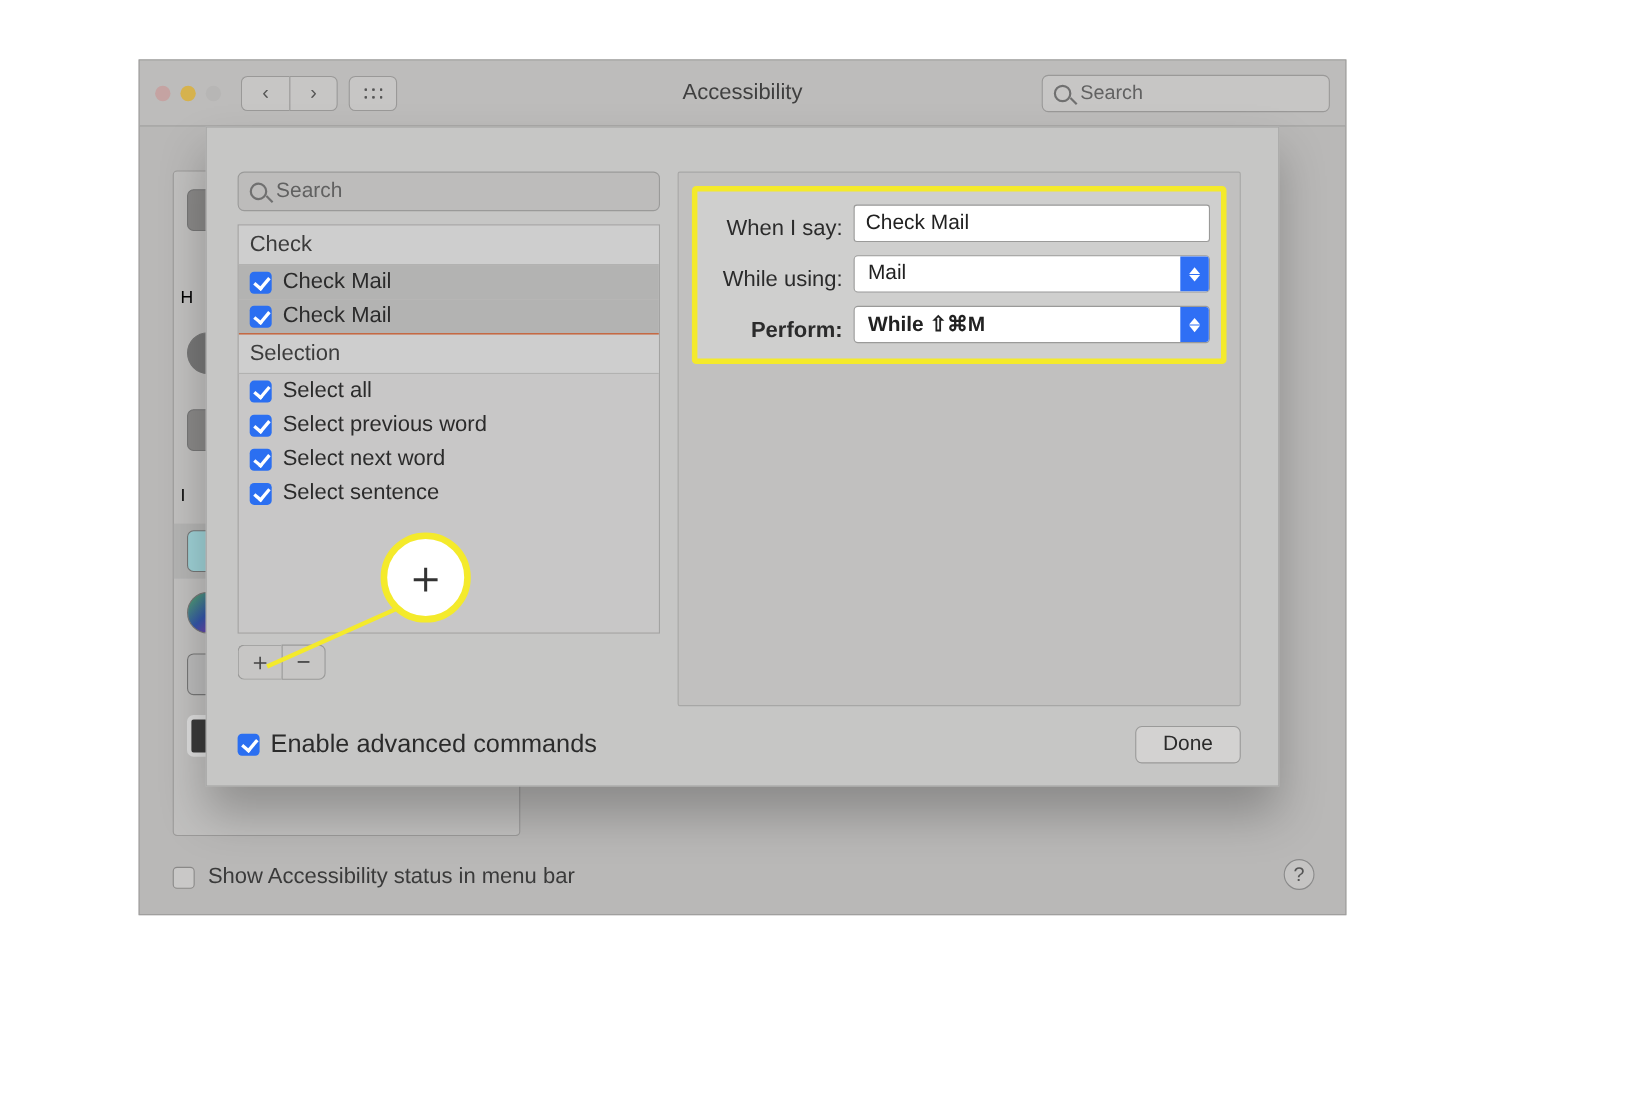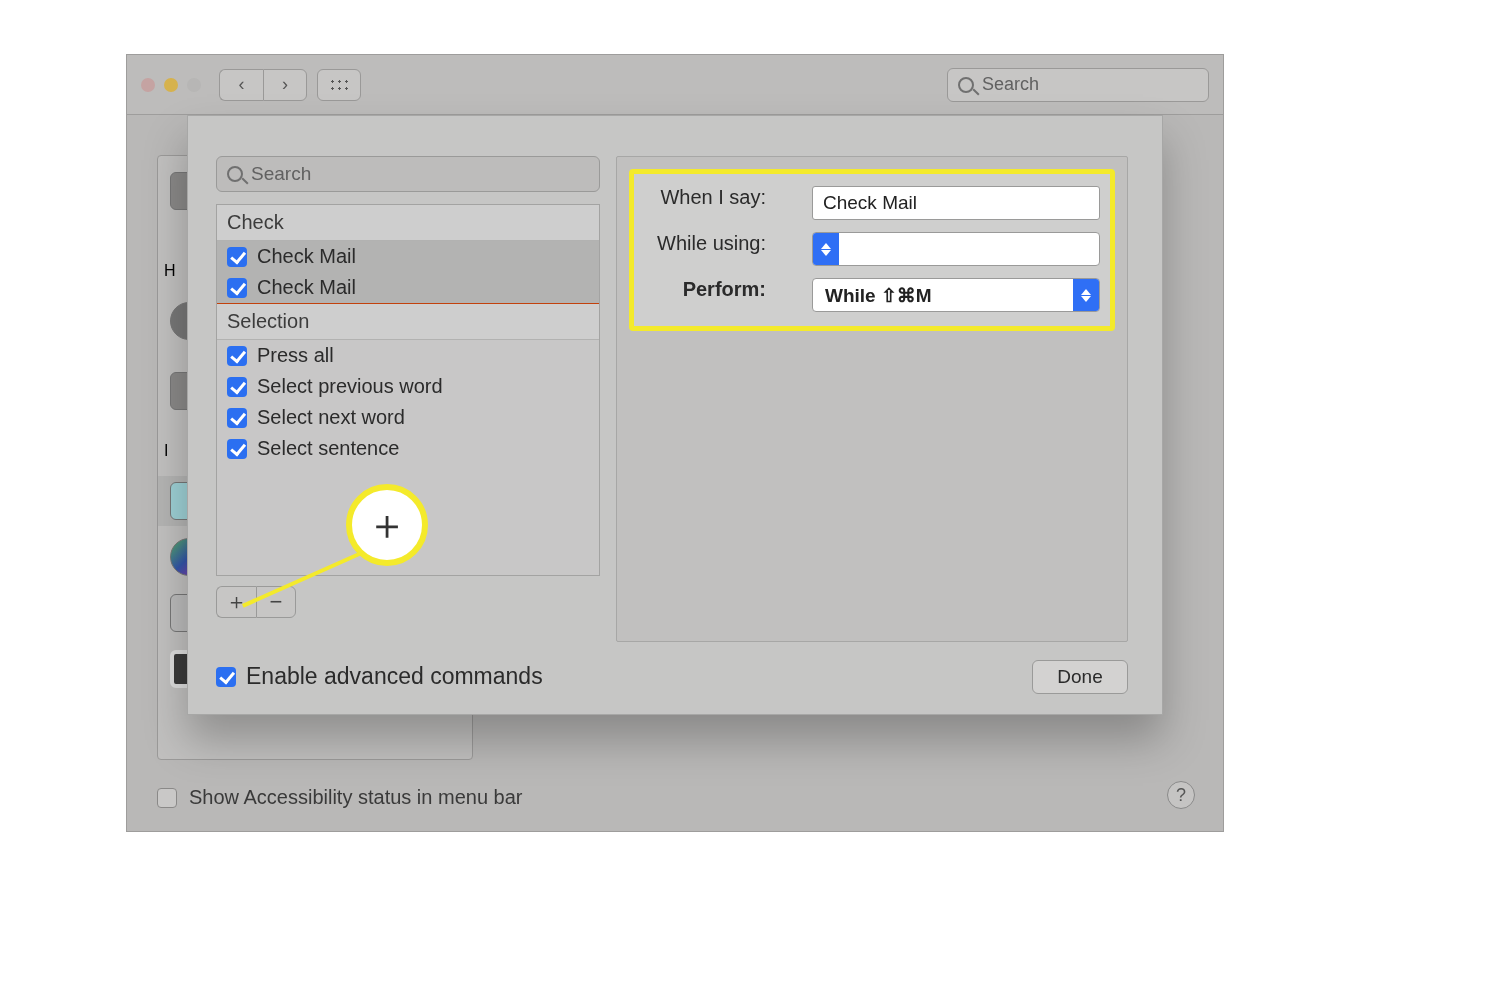--- a/index.html
+++ b/index.html
@@ -165,21 +165,21 @@
   }
 
   
   .form-highlight {
     position:absolute; left:12px; right:12px; top:12px;
     border:5px solid #f4ea2b; border-radius:4px;
     background:#cfcfce;
     padding:12px 10px 14px 10px;
   }
   .frow {
-    display:flex; align-items:flex-start; margin-bottom:12px;gap:36px;
+    display:flex; align-items:flex-end; margin-bottom:12px;
   }
   .frow:last-child{margin-bottom:0;font-weight:bold;}
   .flabel {
     width:132px; text-align:right; padding-right:10px;
     font-size:20px; color:#2b2b2b; white-space:nowrap;
   }
   .finput {
     flex:1; height:34px; border:1px solid #9a9a99; border-radius:3px;
     background:#fff; padding:0 10px; font-size:19px; color:#222;
     display:flex; align-items:center;
@@ -258,20 +258,21 @@
       <div class="navbtn">
         <span>‹</span>
       </div>
       <div class="navbtn">
         <span>›</span>
       </div>
     </div>
     <div class="navbtn gridbtn">
       <div class="grid-icon"></div>
     </div>
+    <div class="windowtitle">Accessibility</div>
     <div class="searchfield">
       <div class="mag"></div>
       <span class="searchfield-inner">Search</span>
     </div>
   </div>
 
   <div class="bg-sidebar">
     <div class="bg-row" style="margin-top:10px;">
       <div class="bg-icon"></div>
     </div>
@@ -322,21 +323,21 @@
             <div class="cb"></div>
             <span>Check Mail</span>
           </div>
           <div class="li sel">
             <div class="cb"></div>
             <span>Check Mail</span>
           </div>
           <div class="list-group">Selection</div>
           <div class="li">
             <div class="cb"></div>
-            <span>Press all</span>
+            <span>Select all</span>
           </div>
           <div class="li">
             <div class="cb"></div>
             <span>Select previous word</span>
           </div>
           <div class="li">
             <div class="cb"></div>
             <span>Select next word</span>
           </div>
           <div class="li">
@@ -359,20 +360,21 @@
         <div class="form-highlight">
           <div class="frow">
             <div class="flabel">When I say:</div>
             <div class="finput">
               <span>Check Mail</span>
             </div>
           </div>
           <div class="frow">
             <div class="flabel">While using:</div>
             <div class="fselect">
+              <div class="val">Mail</div>
               <div class="stepper">
                 <div class="tri up"></div>
                   <div class="tri dn"></div>
               </div>
             </div>
           </div>
           <div class="frow">
             <div class="flabel">Perform:</div>
             <div class="fselect">
               <div class="val">While ⇧⌘M</div>

